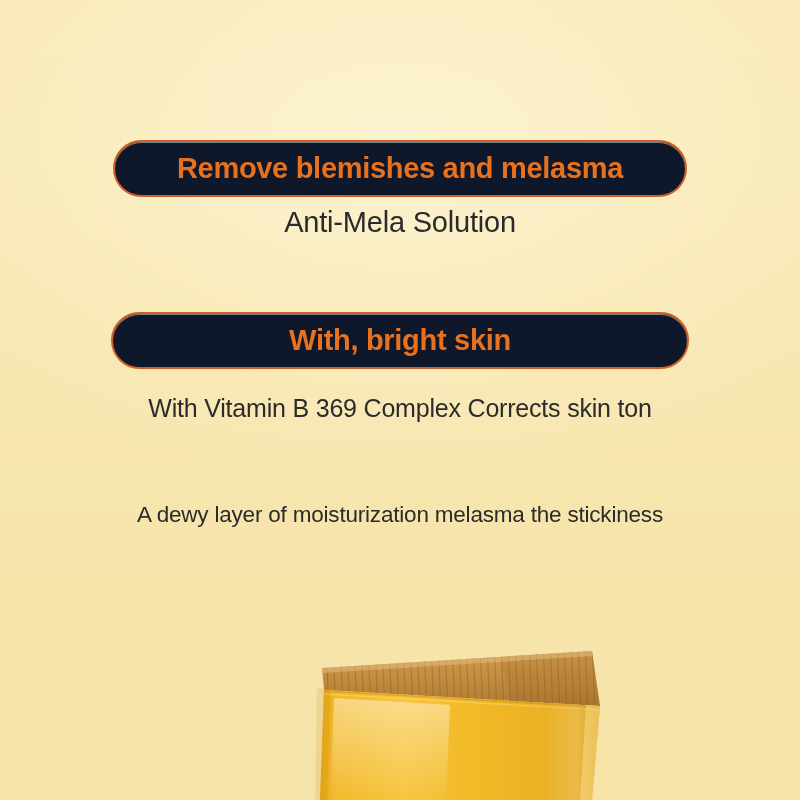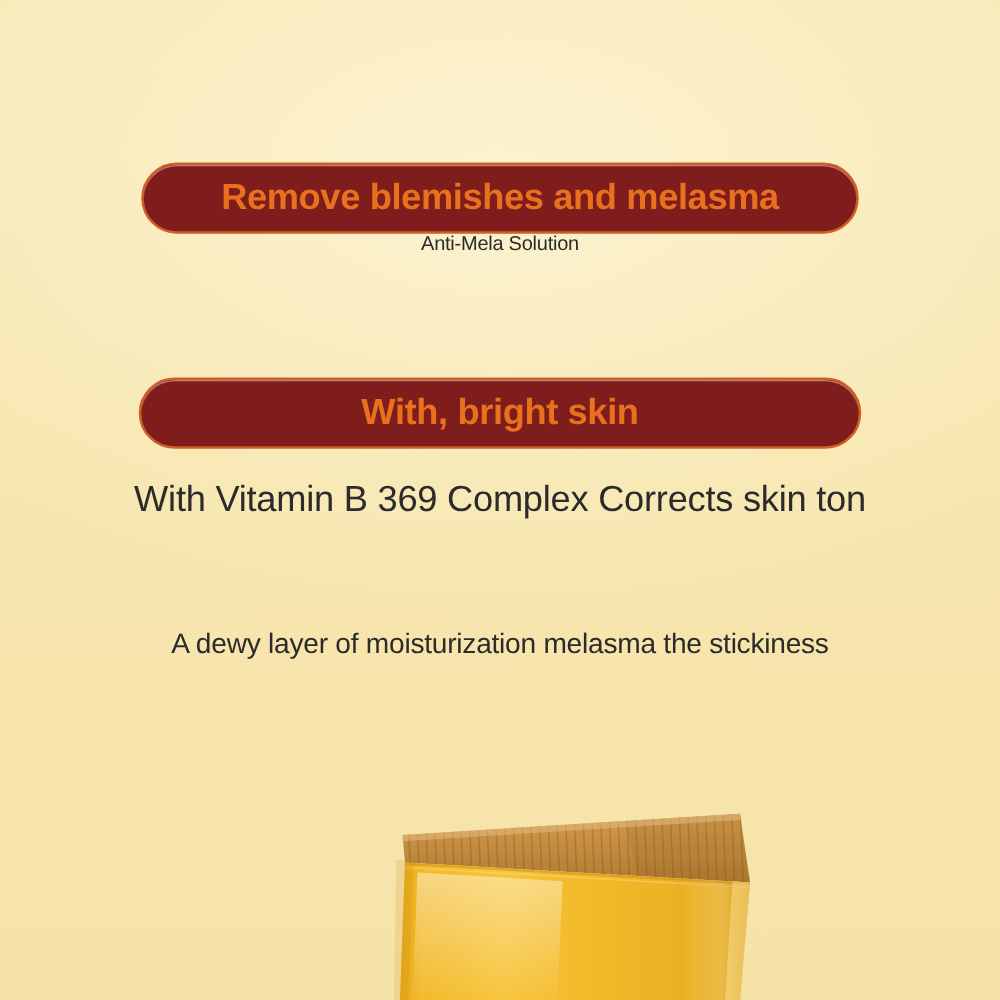--- a/index.html
+++ b/index.html
@@ -41,25 +41,25 @@
     left: 0;
     width: 800px;
     text-align: center;
   }
   .benefit-1 { top: 130px; }
   .benefit-2 { top: 302px; }
   .benefit-3 { top: 477px; }
 
   .pill {
     box-sizing: border-box;
-    margin: 0 auto;
+    margin: 10px auto;
     height: 57px;
     border: 2.5px solid #CF5F25;
     border-radius: 999px;
-    background: #7f1d1d;
+    background: #0f172a;
     display: flex;
     align-items: center;
     justify-content: center;
     box-shadow: 0 1px 0 rgba(255,255,255,0.45) inset;
   }
   .pill-1 { width: 574px; }
   .pill-2 { width: 578px; }
   .pill-3 { width: 580px; }
 
   .pill-text {
@@ -69,26 +69,26 @@
     line-height: 1;
     letter-spacing: -0.3px;
     white-space: nowrap;
   }
   .pill-1 .pill-text { font-size: 29px; }
   .pill-2 .pill-text { font-size: 29px; }
   .pill-3 .pill-text { font-size: 29px; }
 
   .subtitle {
     color: #2B2B2B;
-    font-size: 16px;
+    font-size: 29px;
     line-height: 1.1;
     letter-spacing: -0.2px;
     white-space: nowrap;
   }
-  .benefit-2 .subtitle { font-size: 29px; margin-top: 26px; }
+  .benefit-2 .subtitle { font-size: 25px; margin-top: 26px; }
   .benefit-3 .subtitle { font-size: 22.5px; margin-top: 26px; }
 
   
   .tube {
     position: absolute;
     left: 300px;
     top: 648px;
     width: 330px;
     height: 152px;
   }

